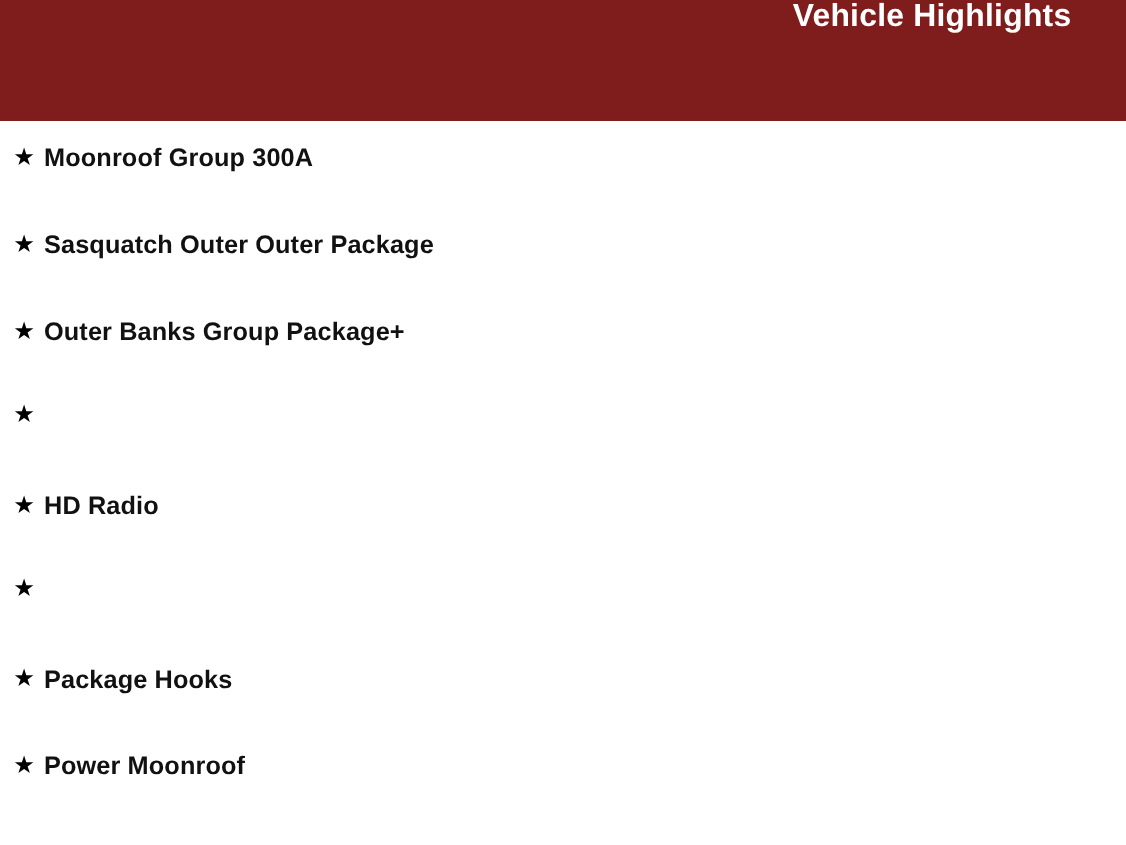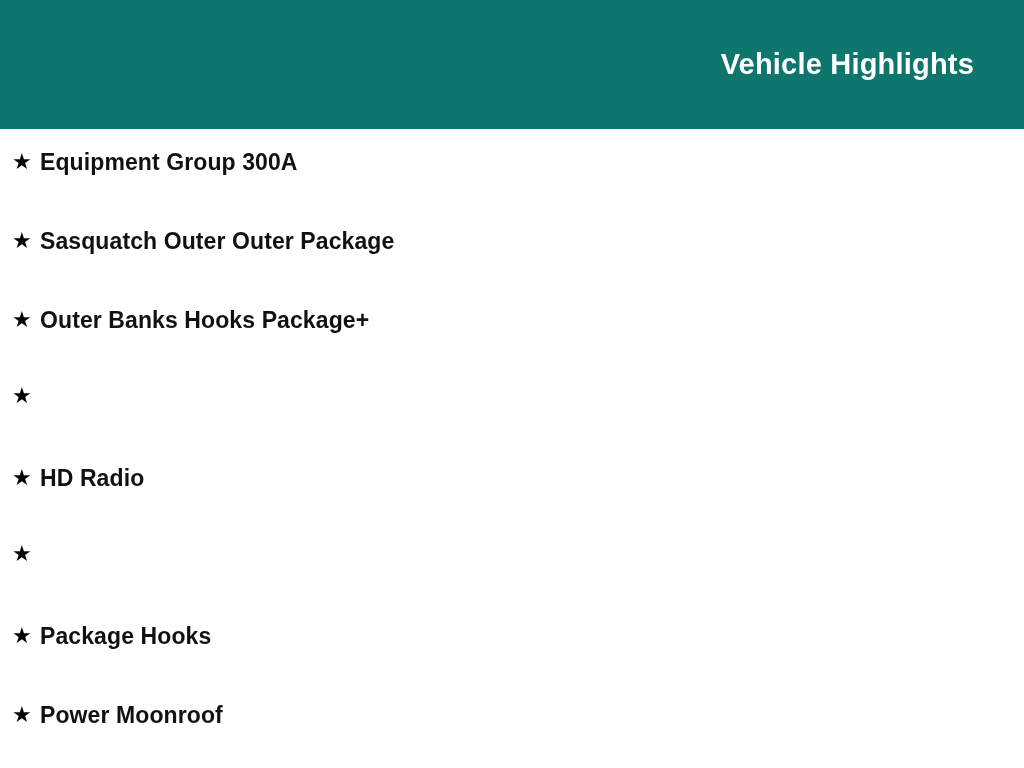--- a/index.html
+++ b/index.html
@@ -14,24 +14,23 @@
     overflow: hidden;
   }
   .page {
     width: 1024px;
     height: 768px;
     position: relative;
     background: #ffffff;
   }
   .header-bar {
     width: 100%;
-    height: 129px;
-    background: #0f766e;
+    height: 110px;
+    background: #7f1d1d;
     display: flex;
-    align-items: center;
     justify-content: flex-end;
     box-sizing: border-box;
     padding-right: 50px;
   }
   .header-title {
     color: #ffffff;
     font-size: 29px;
     font-weight: bold;
     letter-spacing: 0.2px;
     line-height: 1.1;
@@ -72,29 +71,29 @@
 
 <div class="page">
 
   <div class="header-bar">
     <div class="header-title">Vehicle Highlights</div>
   </div>
 
   <ul class="highlights-list">
     <li class="highlight-item">
       <span class="star-icon">★</span>
-      <span class="highlight-label">Equipment Group 300A</span>
+      <span class="highlight-label">Moonroof Group 300A</span>
     </li>
     <li class="highlight-item">
       <span class="star-icon">★</span>
       <span class="highlight-label">Sasquatch Outer Outer Package</span>
     </li>
     <li class="highlight-item">
       <span class="star-icon">★</span>
-      <span class="highlight-label">Outer Banks Hooks Package+</span>
+      <span class="highlight-label">Outer Banks Group Package+</span>
     </li>
     <li class="highlight-item">
       <span class="star-icon">★</span>
     </li>
     <li class="highlight-item">
       <span class="star-icon">★</span>
       <span class="highlight-label">HD Radio</span>
     </li>
     <li class="highlight-item">
       <span class="star-icon">★</span>

